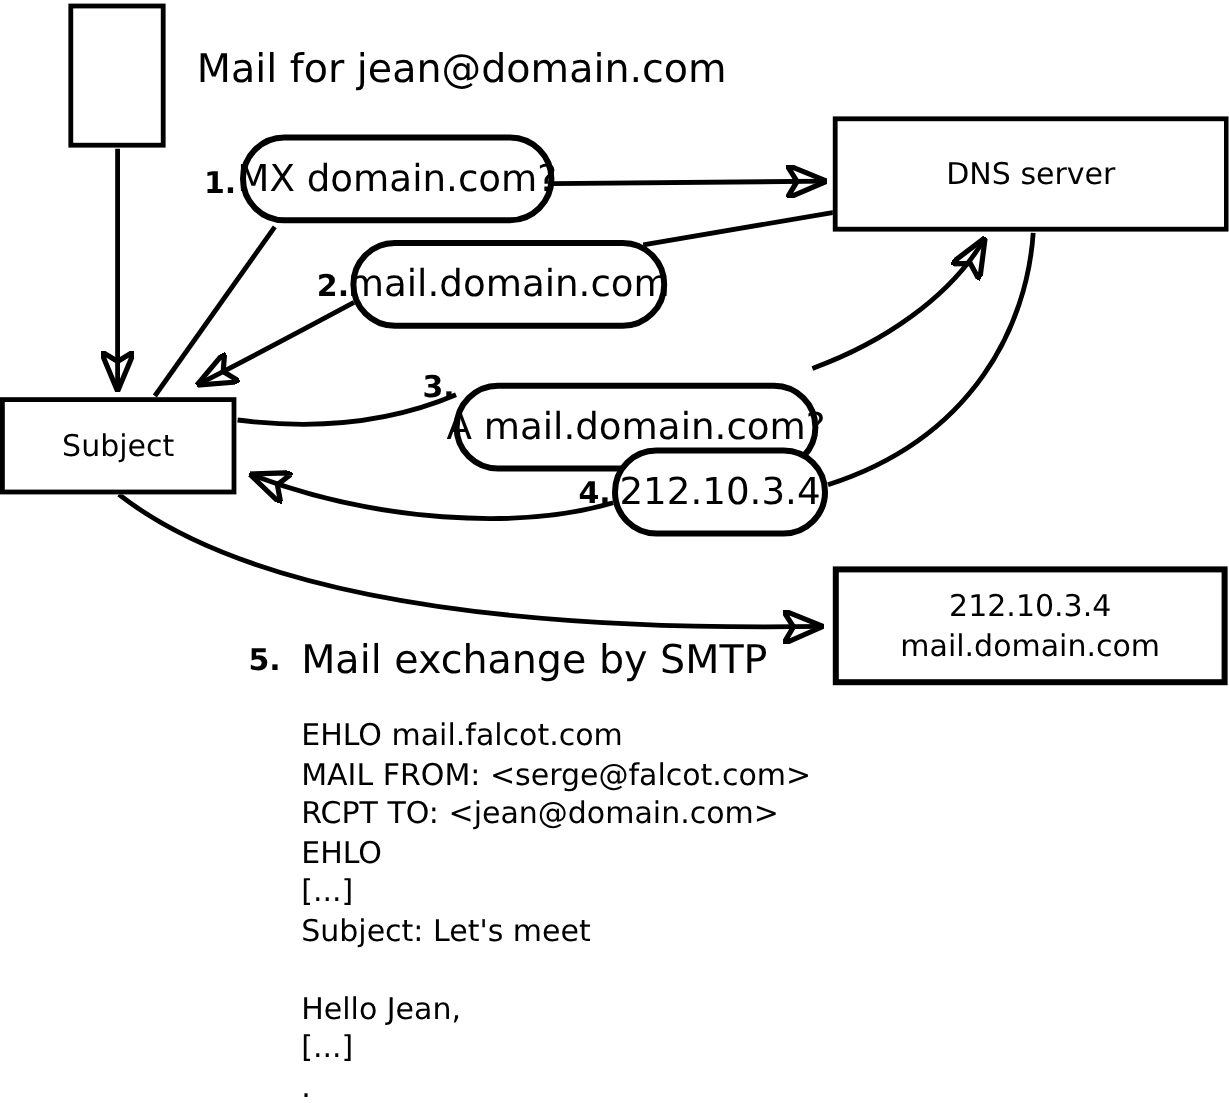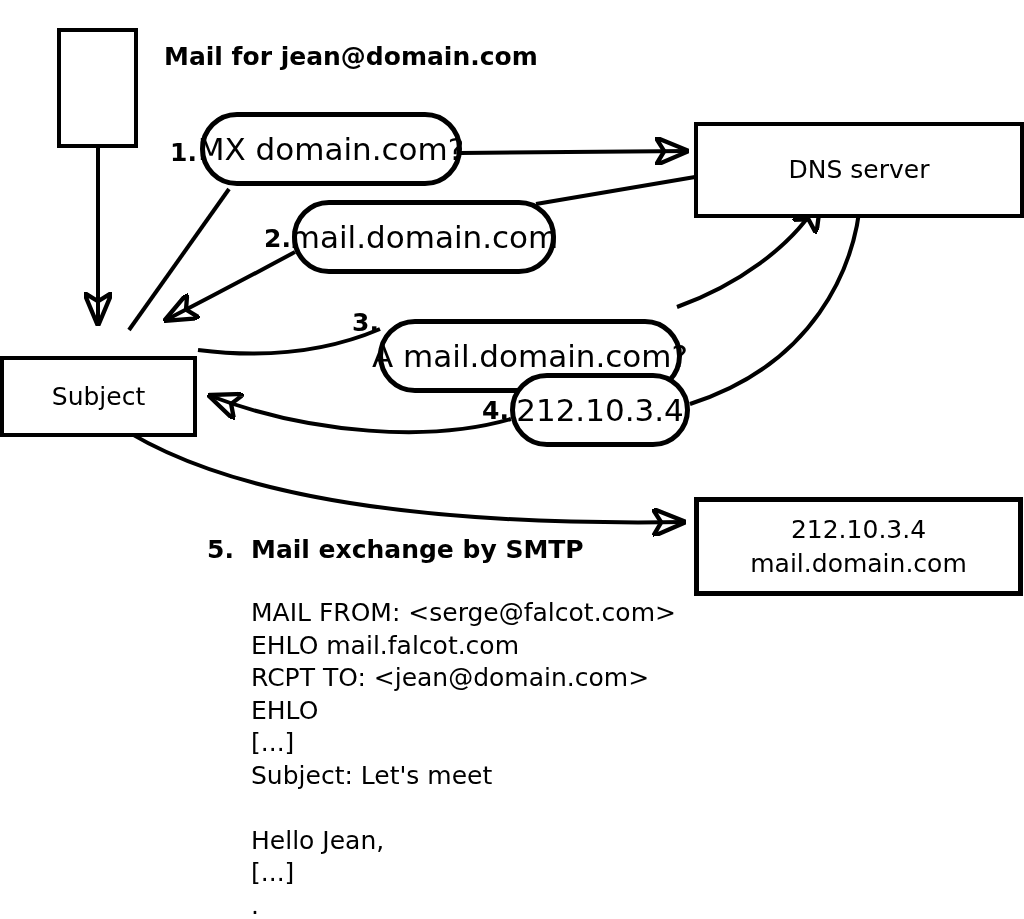--- a/index.html
+++ b/index.html
@@ -21,21 +21,20 @@
   .box {
     position: absolute;
     box-sizing: border-box;
     border: 4px solid #000000;
     background: #ffffff;
     display: flex;
     align-items: center;
     justify-content: center;
     font-size: 25px;
     line-height: 30px;
-    margin-top: 25px;
   }
   .box.thick { border-width: 5px; }
   .box.col { flex-direction: column; line-height: 34px; }
   .pill {
     position: absolute;
     box-sizing: border-box;
     border: 5px solid #000000;
     border-radius: 40px;
     background: #ffffff;
     display: flex;
@@ -45,24 +44,23 @@
     white-space: nowrap;
   }
   .num {
     position: absolute;
     font-size: 25px;
     font-weight: bold;
     line-height: 30px;
   }
   .freetext {
     position: absolute;
-    font-size: 25px;
+    font-size: 33px;
     line-height: 30px;
     white-space: nowrap;
-    font-weight: bold;
   }
   .smtp {
     position: absolute;
     left: 251px;
     top: 597px;
     font-size: 25px;
   }
   .smtp-line {
     line-height: 32.5px;
     min-height: 32.5px;
@@ -139,22 +137,22 @@
   <div class="num" id="num1">1.</div>
   <div class="num" id="num2">2.</div>
   <div class="num" id="num3">3.</div>
   <div class="num" id="num4">4.</div>
   <div class="num" id="num5">5.</div>
 
   <div class="freetext" id="title">Mail for jean@domain.com</div>
   <div class="freetext" id="step5txt">Mail exchange by SMTP</div>
 
   <div class="smtp">
+    <div class="smtp-line">EHLO mail.falcot.com</div>
     <div class="smtp-line">MAIL FROM: &lt;serge@falcot.com&gt;</div>
-    <div class="smtp-line">EHLO mail.falcot.com</div>
     <div class="smtp-line">RCPT TO: &lt;jean@domain.com&gt;</div>
     <div class="smtp-line">EHLO</div>
     <div class="smtp-line">[...]</div>
     <div class="smtp-line">Subject: Let's meet</div>
     <div class="smtp-line"></div>
     <div class="smtp-line">Hello Jean,</div>
     <div class="smtp-line">[...]</div>
     <div class="smtp-line">.</div>
   </div>
 

